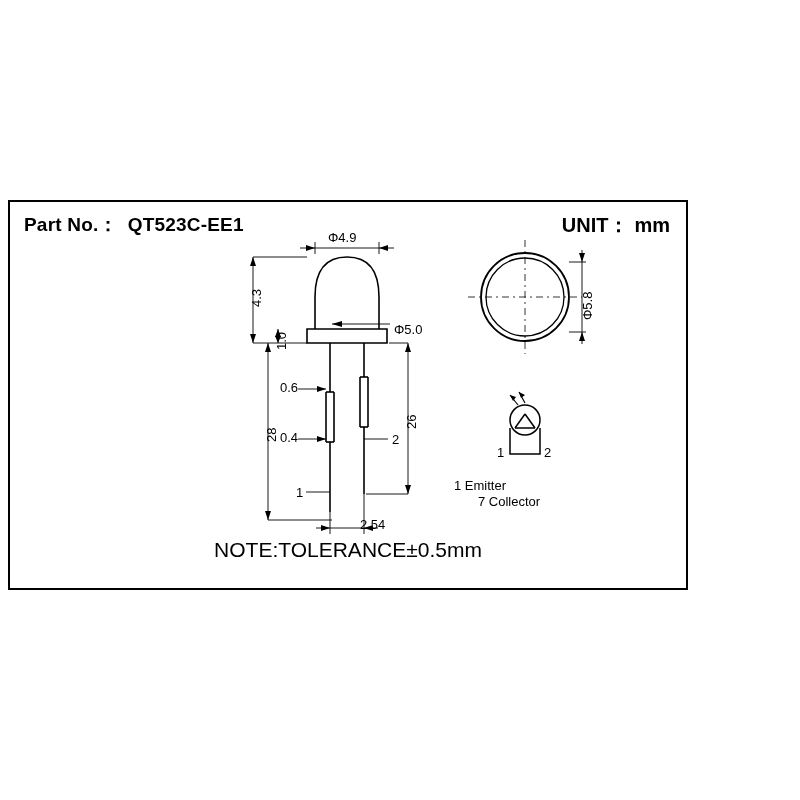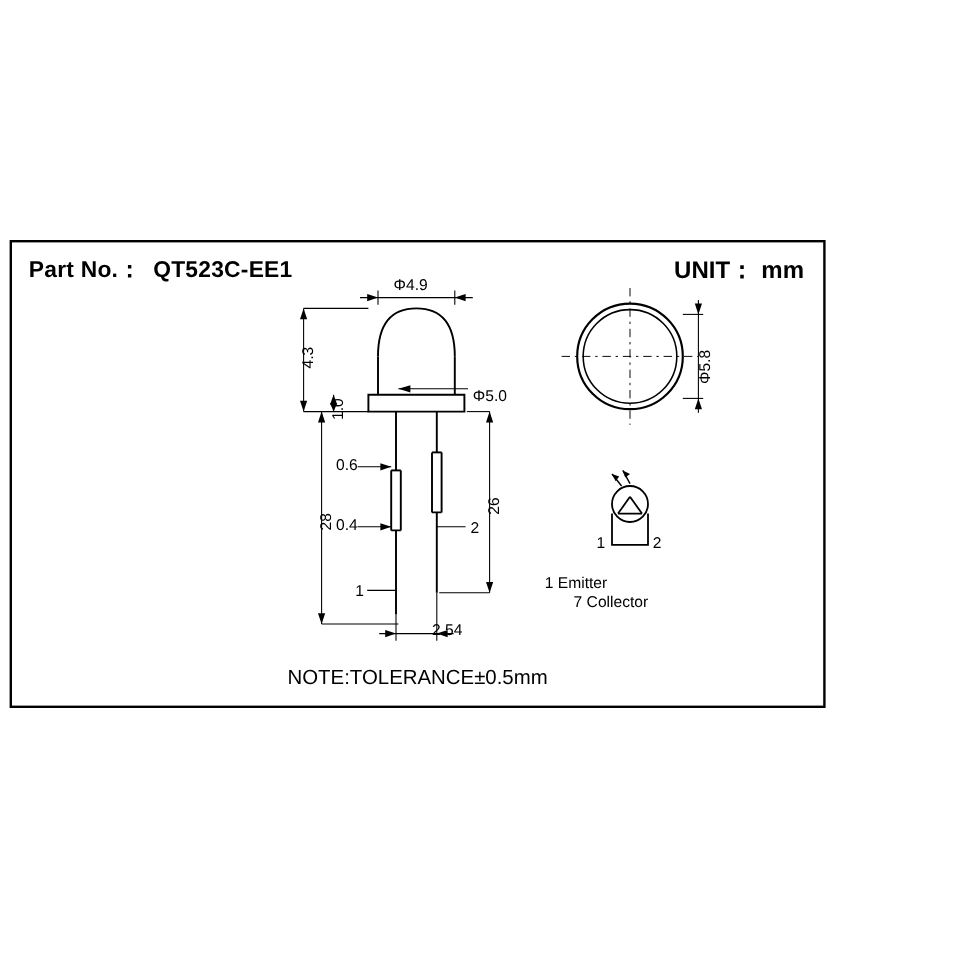--- a/index.html
+++ b/index.html
@@ -46,22 +46,22 @@
   }
   .unit {
     right: 16px;
     top: 10px;
     font-size: 20px;
     font-weight: bold;
   }
   .note {
     left: 50%;
     transform: translateX(-50%);
-    top: 353px;
-    font-size: 17px;
+    top: 336px;
+    font-size: 21px;
   }
   .dim {
     font-size: 13px;
   }
   .rot90 {
     transform: rotate(-90deg);
     transform-origin: left top;
   }
   .pinlabel {
     font-size: 13px;

